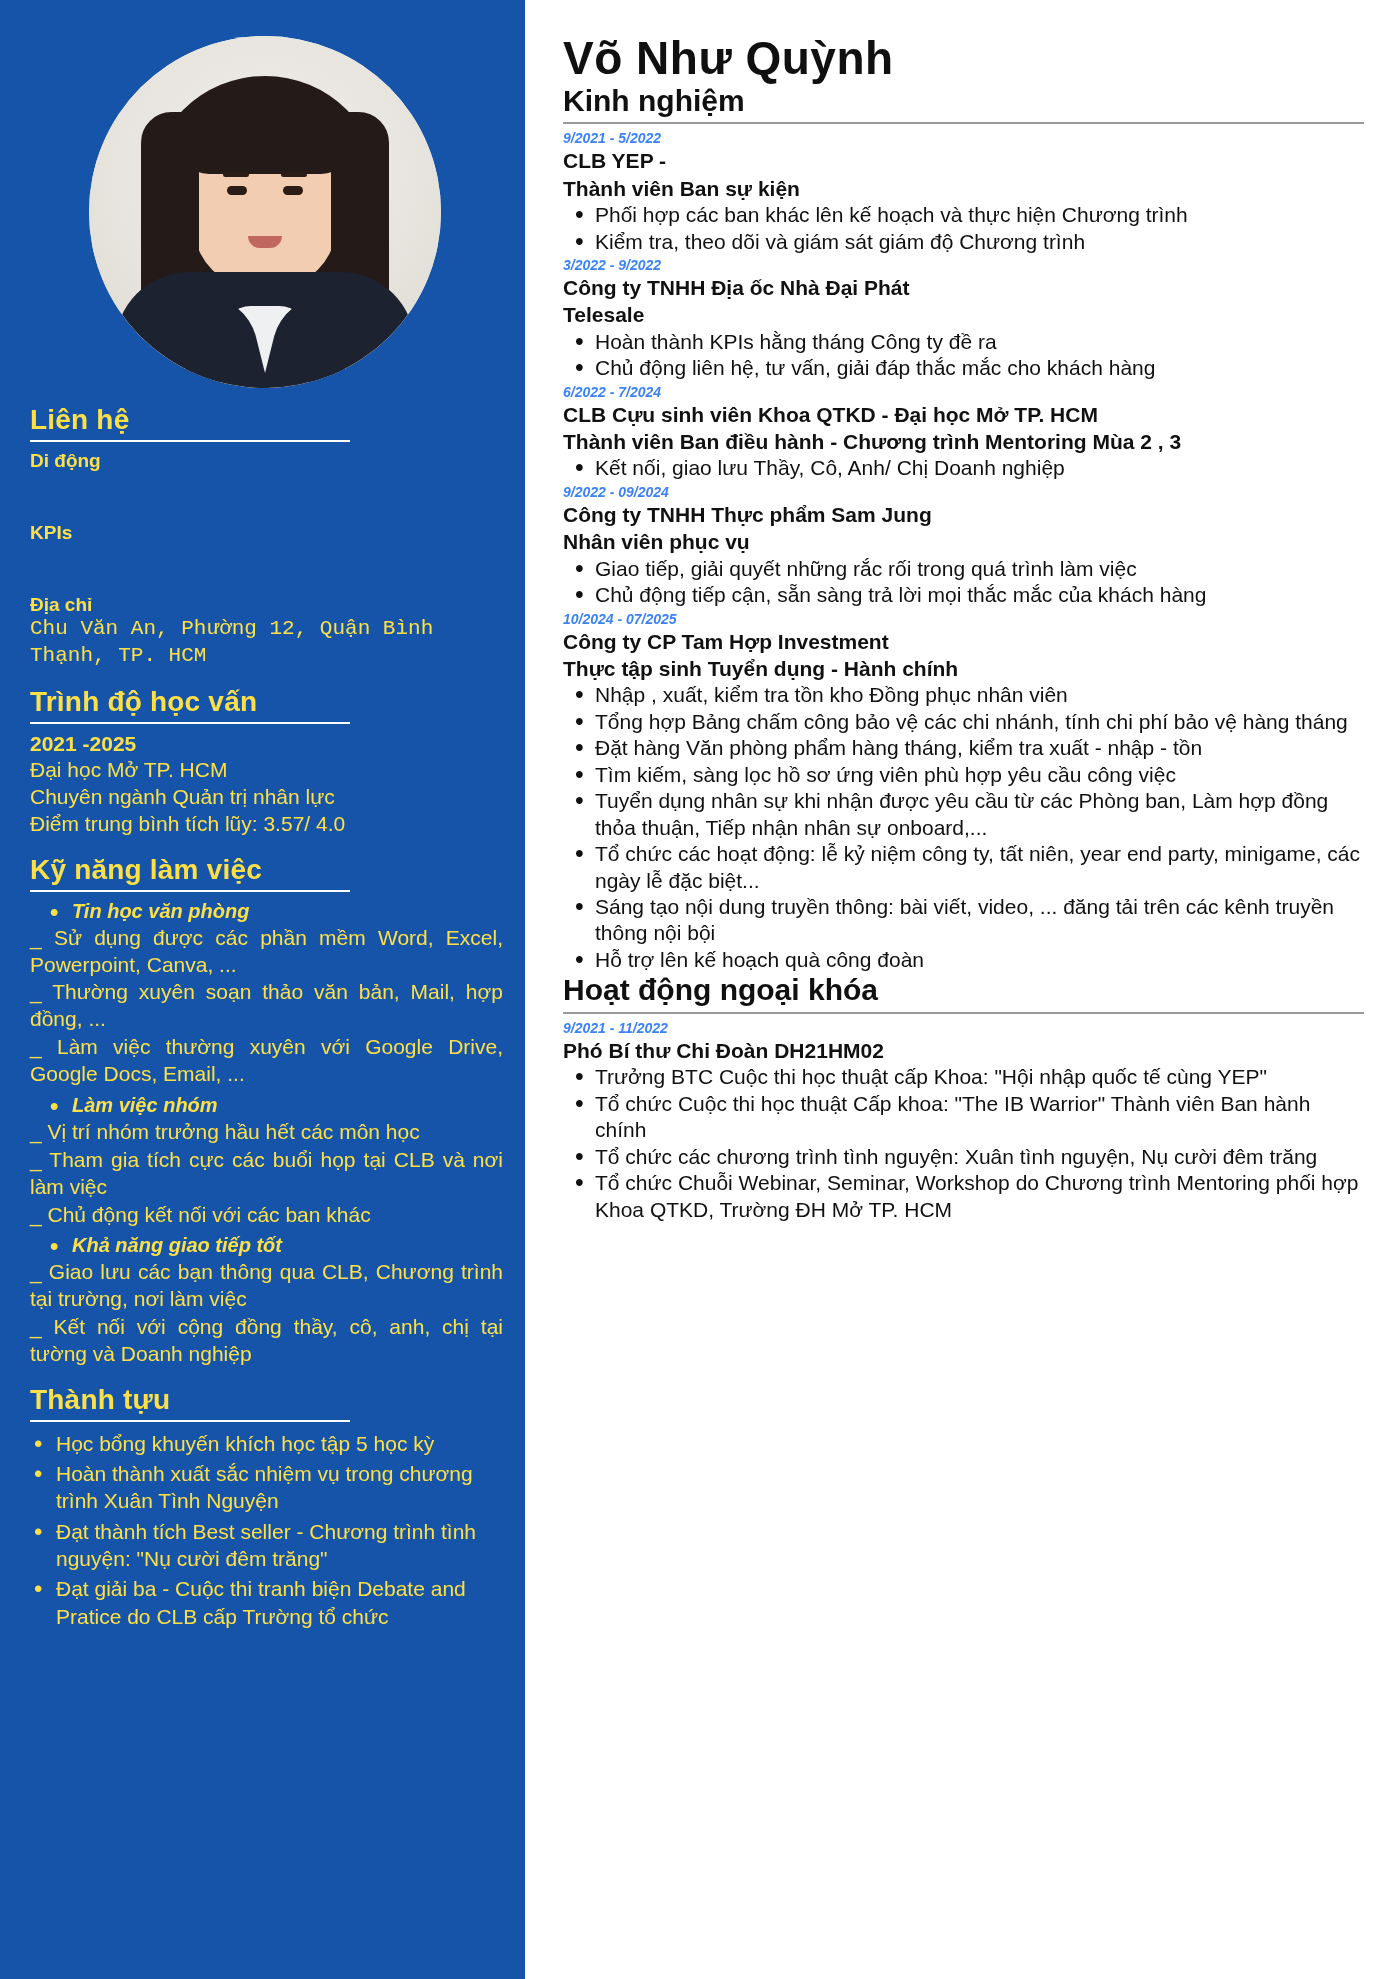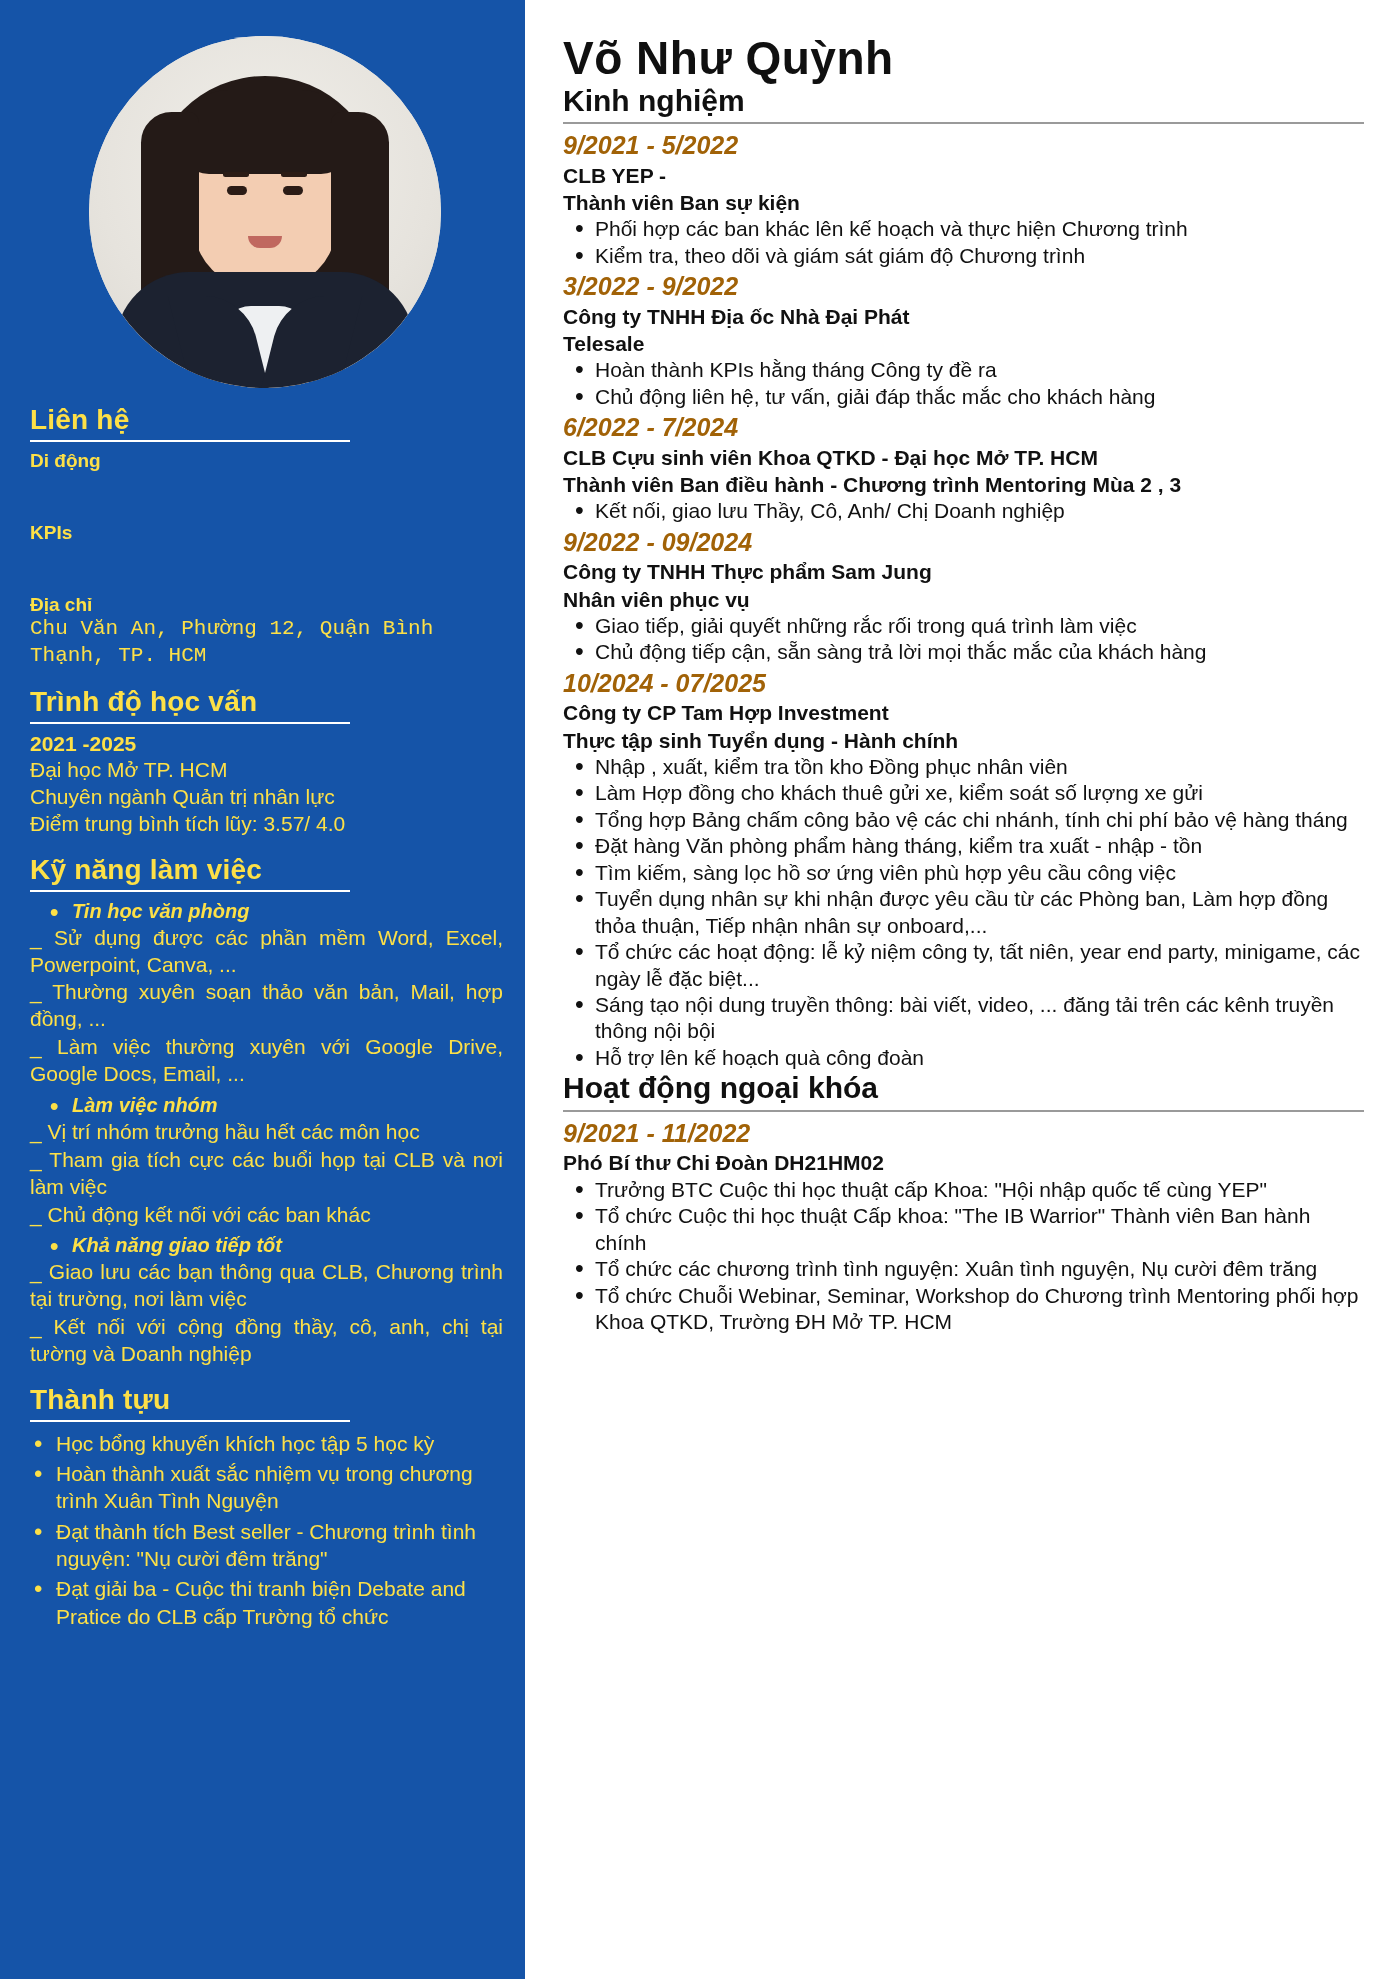--- a/index.html
+++ b/index.html
@@ -243,24 +243,24 @@
     margin-top: 0;
     color: #101010;
   }
   .r-rule {
     height: 2px;
     background: #9a9a9a;
     margin: 5px 0 5px 0;
   }
 
   .exp-date {
-    font-size: 25px;
+    font-size: 14px;
     font-weight: bold;
     font-style: italic;
-    color: #a16207;
+    color: #3b82f6;
     line-height: 1.3;
     margin-top: 1px;
   }
   .exp-org {
     font-size: 21px;
     font-weight: bold;
     line-height: 1.3;
   }
   .exp-role {
     font-size: 21px;
@@ -415,21 +415,20 @@
         <li>Chủ động tiếp cận, sẵn sàng trả lời mọi thắc mắc của khách hàng</li>
       </ul>
     </section>
 
     <section>
       <div class="exp-date">10/2024 - 07/2025</div>
       <div class="exp-org">Công ty CP Tam Hợp Investment</div>
       <div class="exp-role">Thực tập sinh Tuyển dụng - Hành chính</div>
       <ul class="exp-list">
         <li>Nhập , xuất, kiểm tra tồn kho Đồng phục nhân viên</li>
-        <li>Làm Hợp đồng cho khách thuê gửi xe, kiểm soát số lượng xe gửi</li>
         <li>Tổng hợp Bảng chấm công bảo vệ các chi nhánh, tính chi phí bảo vệ hàng tháng</li>
         <li>Đặt hàng Văn phòng phẩm hàng tháng, kiểm tra xuất - nhập - tồn</li>
         <li>Tìm kiếm, sàng lọc hồ sơ ứng viên phù hợp yêu cầu công việc</li>
         <li>Tuyển dụng nhân sự khi nhận được yêu cầu từ các Phòng ban, Làm hợp đồng thỏa thuận, Tiếp nhận nhân sự onboard,...</li>
         <li>Tổ chức các hoạt động: lễ kỷ niệm công ty, tất niên, year end party, minigame, các ngày lễ đặc biệt...</li>
         <li>Sáng tạo nội dung truyền thông: bài viết, video, ... đăng tải trên các kênh truyền thông nội bội</li>
         <li>Hỗ trợ lên kế hoạch quà công đoàn</li>
       </ul>
     </section>
 

